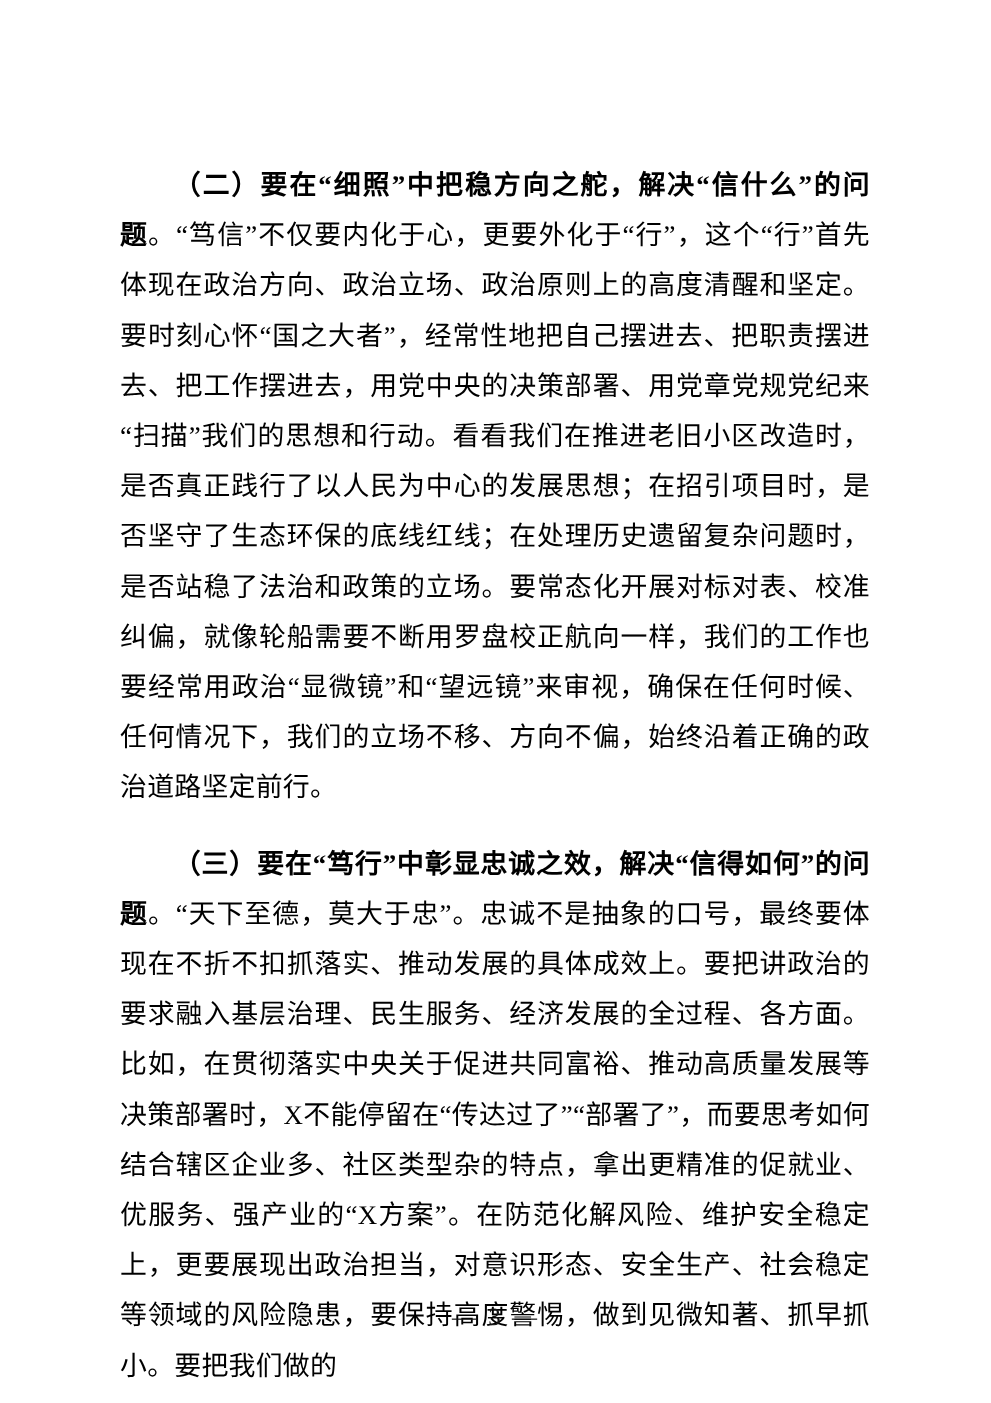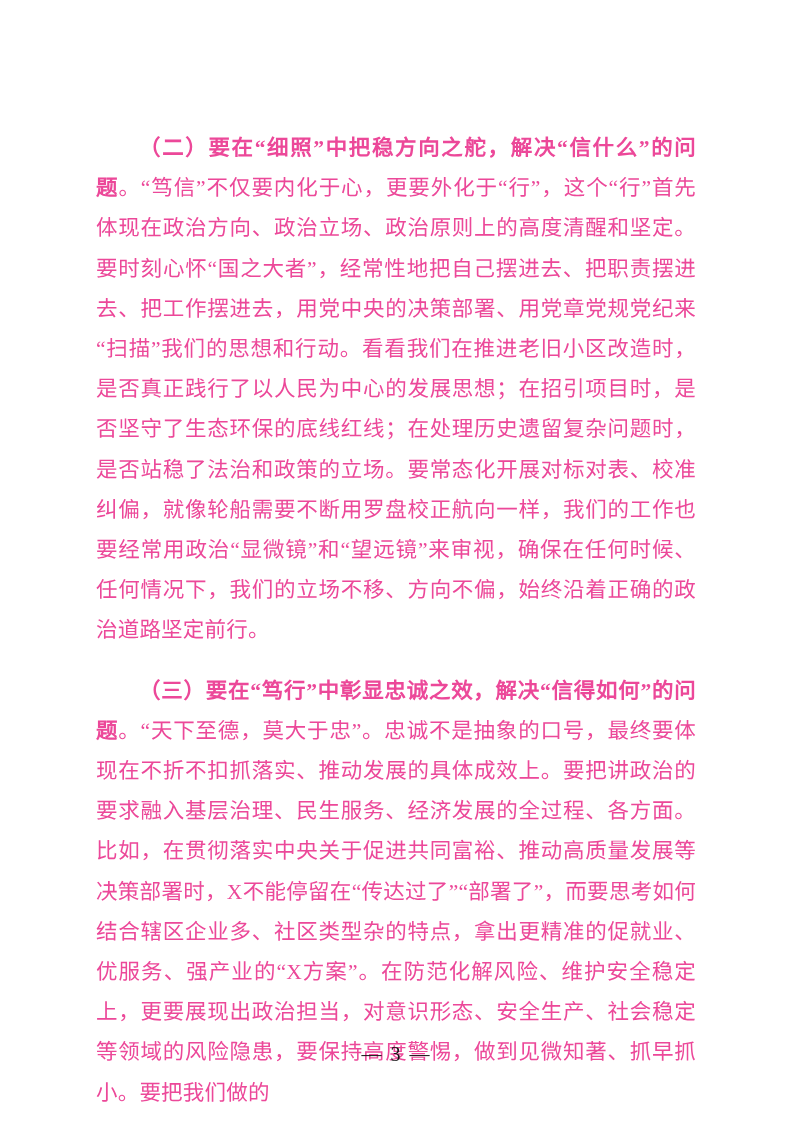--- a/index.html
+++ b/index.html
@@ -19,21 +19,21 @@
   .content {
     position: absolute;
     left: 96px;
     top: 128px;
     width: 600px;
   }
   .para {
     font-family: "Liberation Serif", "DejaVu Serif", serif;
     font-size: 21.5px;
     line-height: 40.2px;
-    color: #ec4899;
+    color: #000000;
     text-align: justify;
     text-justify: inter-ideograph;
     margin: 0 0 1px 0;
     text-indent: 0;
     letter-spacing: 0.2px;
     word-break: break-all;
   }
   .para + .para {
     margin-top: 20px;
   }

